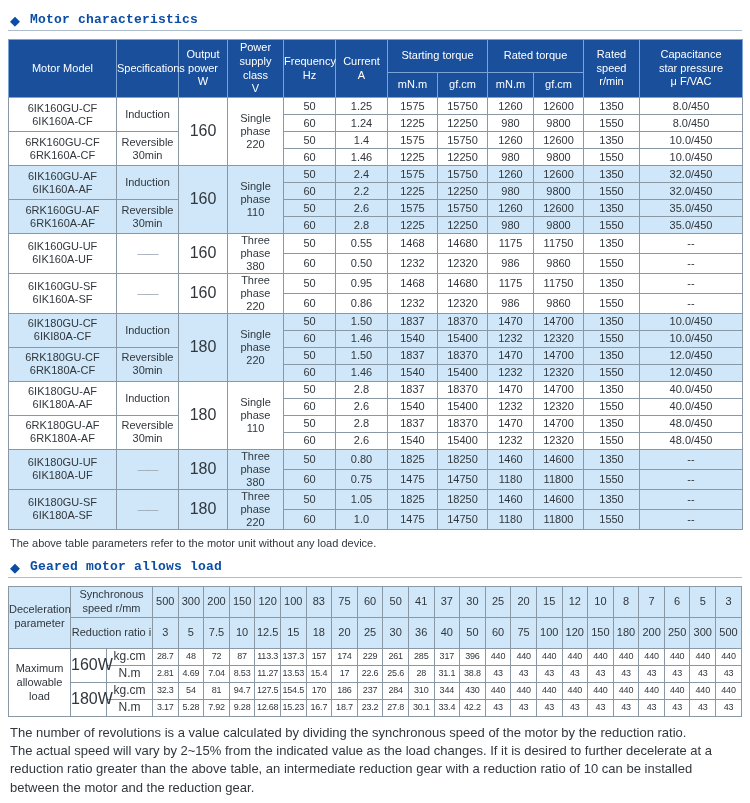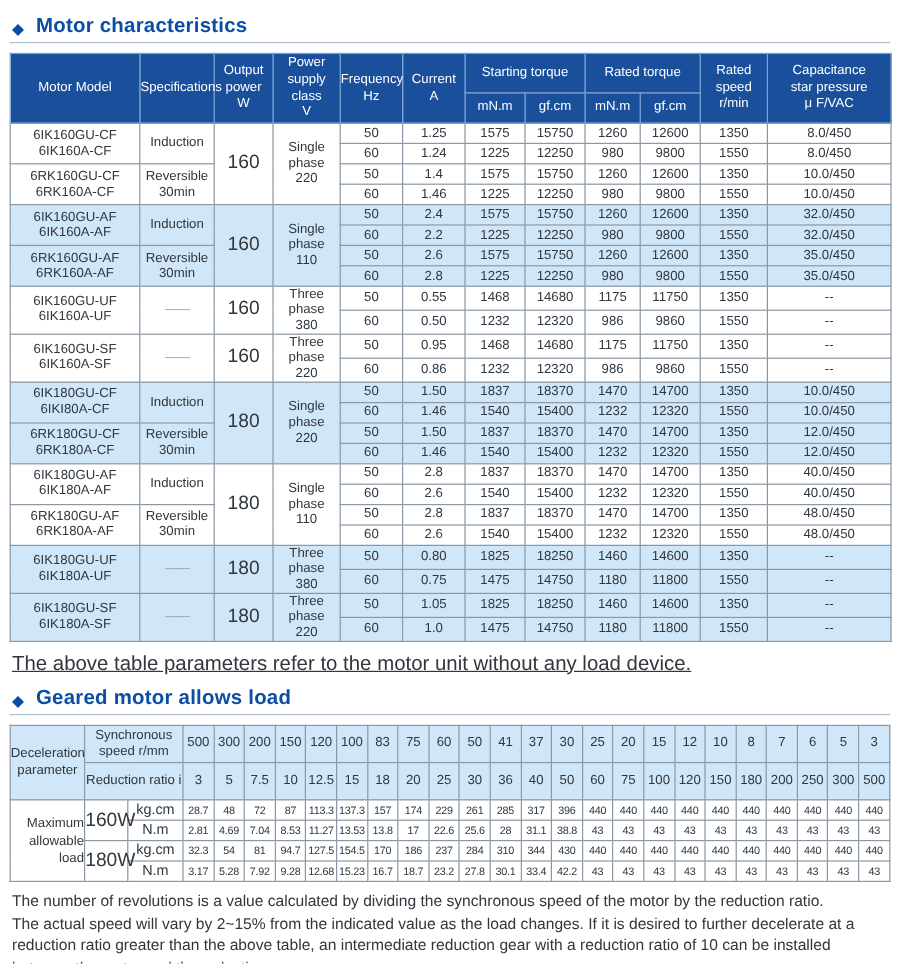--- a/index.html
+++ b/index.html
@@ -4,21 +4,21 @@
 <style>
   html,body{margin:0;padding:0;}
   body{
     width:750px;height:803px;background:#ffffff;
     font-family:"Liberation Sans",sans-serif;color:#31373d;
     overflow:hidden;
   }
   .page{padding:5px 8px 0 8px;}
   .section-title{display:flex;align-items:center;gap:10px;margin:7px 0 3px 2px;}
   .bullet{color:var(--title-color,#0b4da5);font-size:13px;line-height:1;transform:translateY(1px);}
-  .title-text{color:var(--title-color,#0b4da5);font-weight:bold;font-size:17px;letter-spacing:.2px;}
+  .title-text{color:var(--title-color,#0b4da5);font-weight:bold;font-size:13px;letter-spacing:.2px;font-family:Liberation Mono, monospace;}
   .divider{height:1px;background:#aebdcb;margin:3px 0 8px 0;}
 
   table{border-collapse:collapse;table-layout:fixed;width:734px;}
 
   
   .motor-table{border:1px solid #5f6e7e;}
   .motor-table th{
     background:var(--header-bg,#1a4f9c);color:var(--header-text,#ffffff);
     font-weight:normal;font-size:11px;border:1px solid #7ba3d6;
     white-space:pre-line;line-height:1.25;padding:1px 0;
@@ -42,24 +42,24 @@
     border:1px solid #8a97a4;white-space:pre-line;font-size:11px;line-height:1.25;padding:0;
   }
   .load-table thead tr{height:31px;}
   .load-table td{
     border:1px solid #8a97a4;text-align:center;padding:0;height:16px;
     white-space:pre-line;line-height:1.15;
   }
   .load-table td.val{font-size:9px;letter-spacing:-.2px;}
   .load-table td.unit-cell{font-size:12px;margin-top:44px;}
   .load-table td.gear-power-cell{font-size:16px;}
-  .load-table td.load-label-cell{font-size:11px;line-height:1.3;text-align:right;}
+  .load-table td.load-label-cell{font-size:11px;line-height:1.3;}
 
   .notes{margin:6px 0 0 2px;}
-  .notes p{margin:0;font-size:17px;line-height:1.45;text-decoration:underline;}
+  .notes p{margin:0;font-size:11px;line-height:1.45;}
   .footer-notes{margin:7px 0 0 2px;}
   .footer-notes p{margin:0;font-size:13px;line-height:1.42;}
 </style>
 </head>
 <body>
 
 <div class="page">
 
   <div class="section-title">
     <span class="bullet">◆</span>
@@ -551,21 +551,21 @@
           <td class="val">440</td>
         </tr>
         <tr>
           <td class="unit-cell">N.m</td>
           <td class="val">2.81</td>
           <td class="val">4.69</td>
           <td class="val">7.04</td>
           <td class="val">8.53</td>
           <td class="val">11.27</td>
           <td class="val">13.53</td>
-          <td class="val">13.8</td>
+          <td class="val">15.4</td>
           <td class="val">17</td>
           <td class="val">22.6</td>
           <td class="val">25.6</td>
           <td class="val">28</td>
           <td class="val">31.1</td>
           <td class="val">38.8</td>
           <td class="val">43</td>
           <td class="val">43</td>
           <td class="val">43</td>
           <td class="val">43</td>

